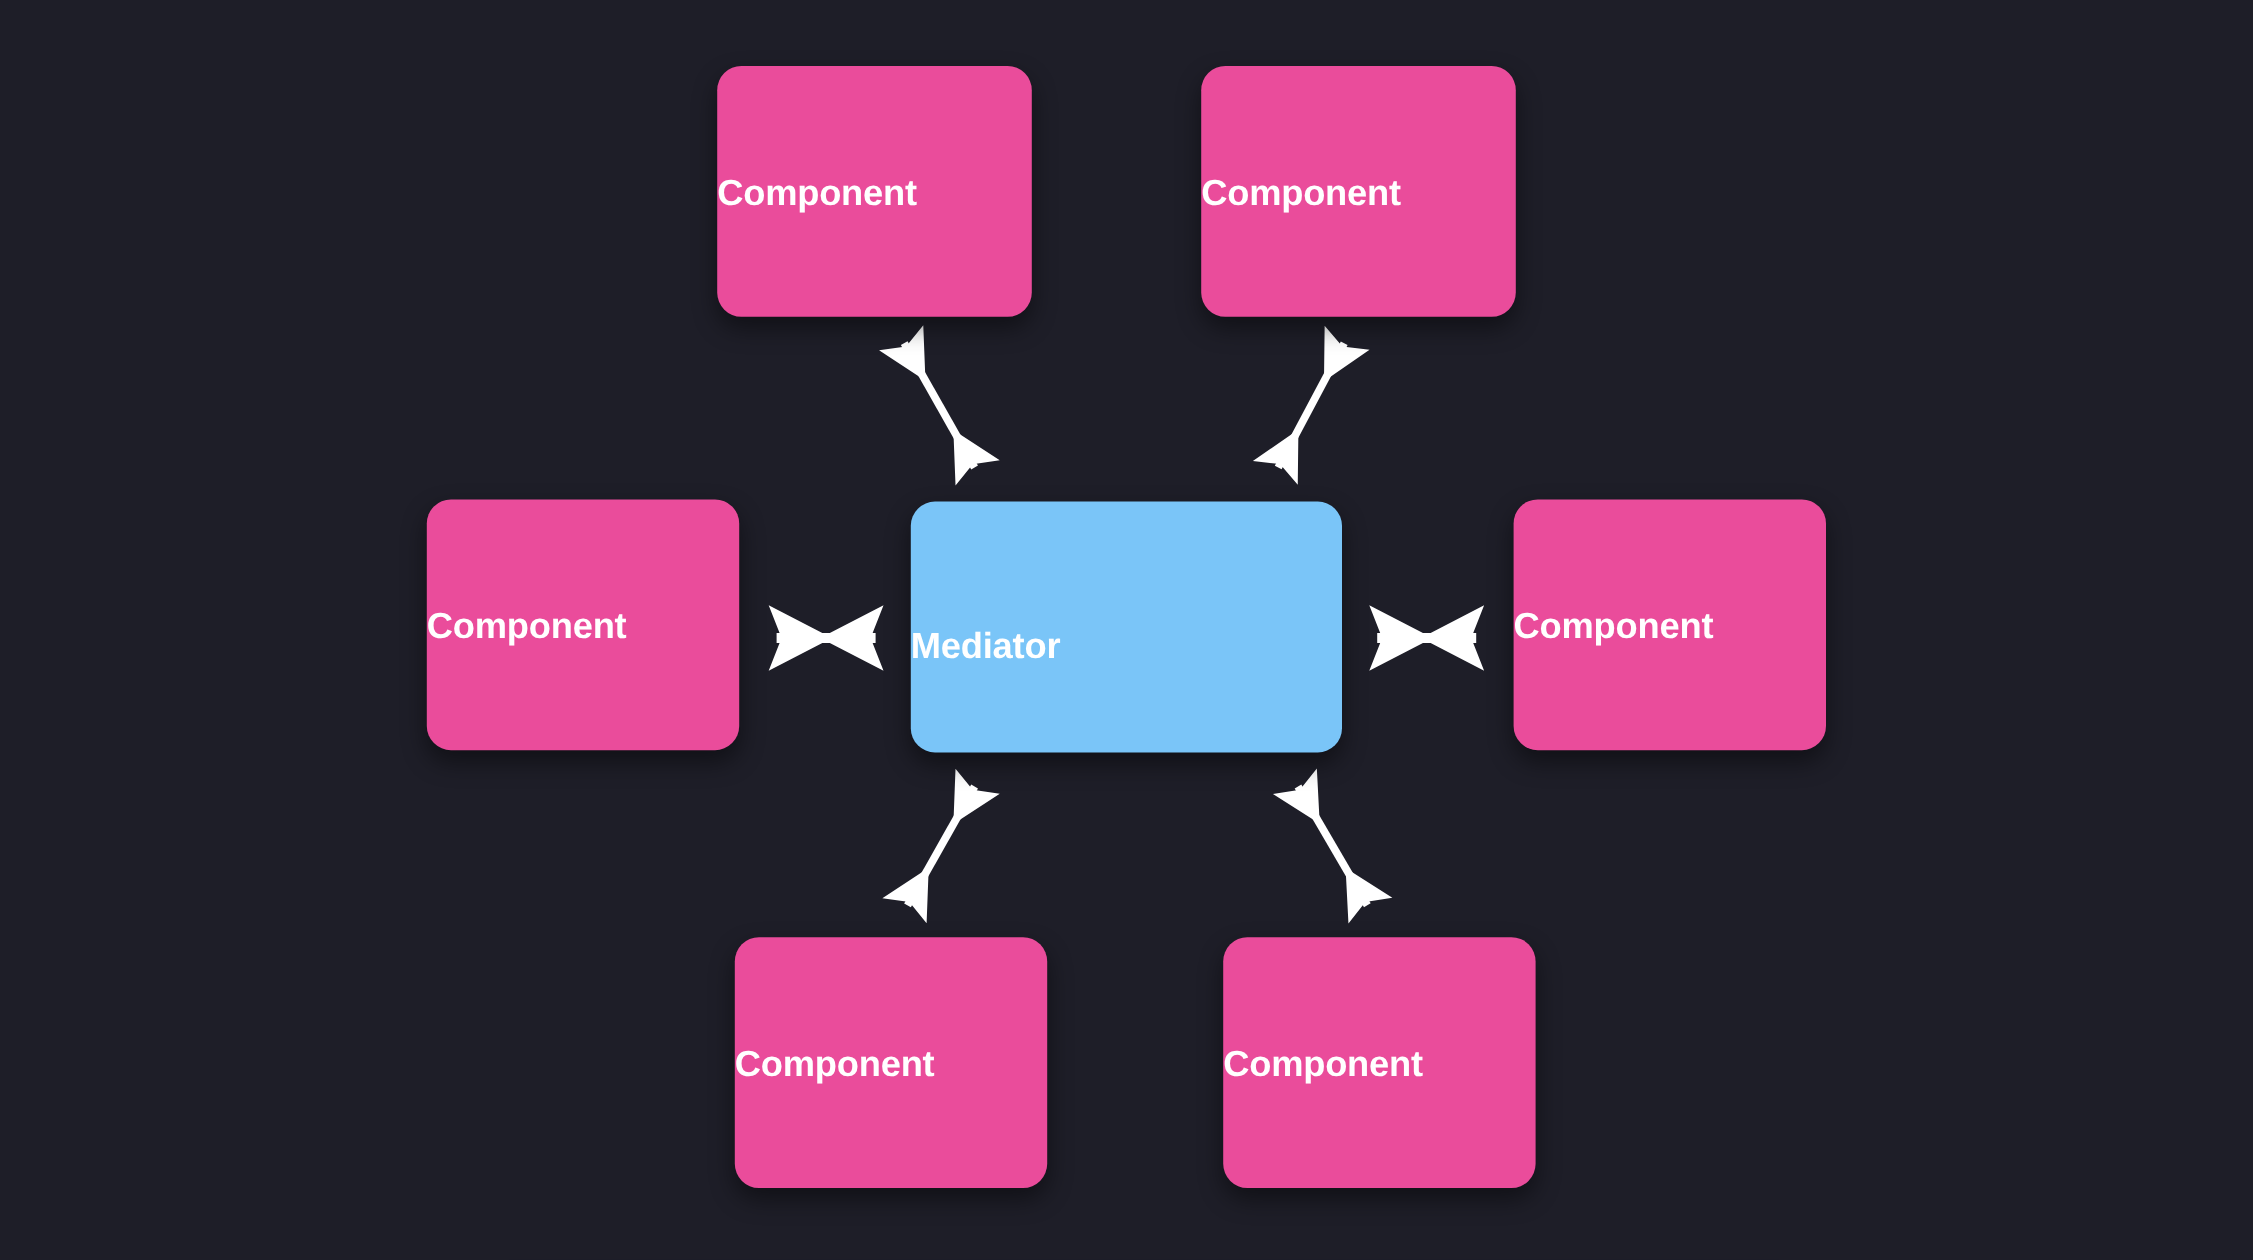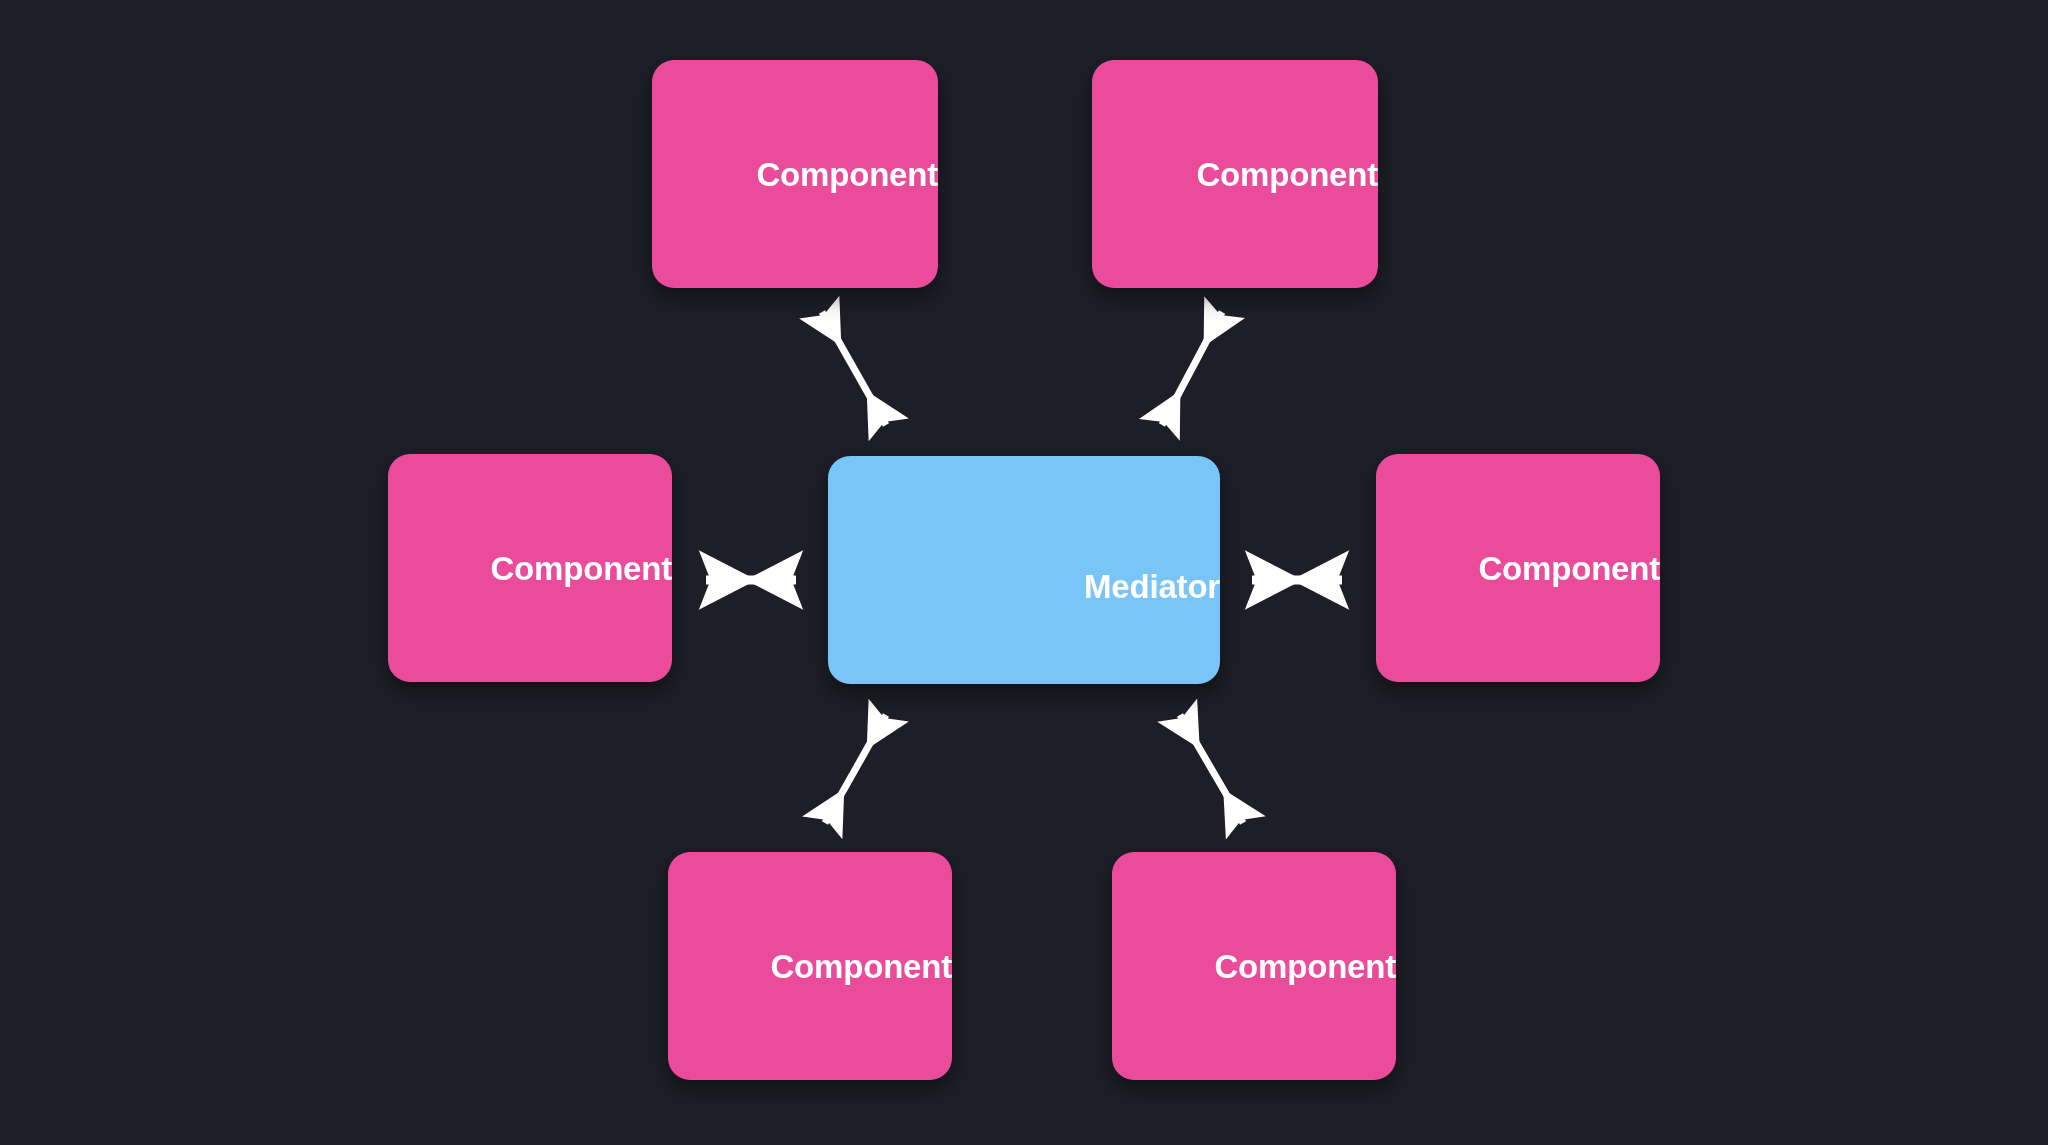--- a/index.html
+++ b/index.html
@@ -13,21 +13,21 @@
     width: 2048px;
     height: 1145px;
     background: #1e1e28;
     overflow: hidden;
     font-family: "Liberation Sans", "DejaVu Sans", sans-serif;
   }
   .node {
     position: absolute;
     display: flex;
     align-items: center;
-    justify-content: flex-end;
+    justify-content: flex-start;
     border-radius: 22px;
     box-shadow: 0 10px 22px rgba(0,0,0,0.45);
     box-sizing: border-box;
   }
   .node .node-label {
     color: #ffffff;
     font-weight: 700;
     letter-spacing: -0.2px;
     line-height: 1;
     white-space: nowrap;

